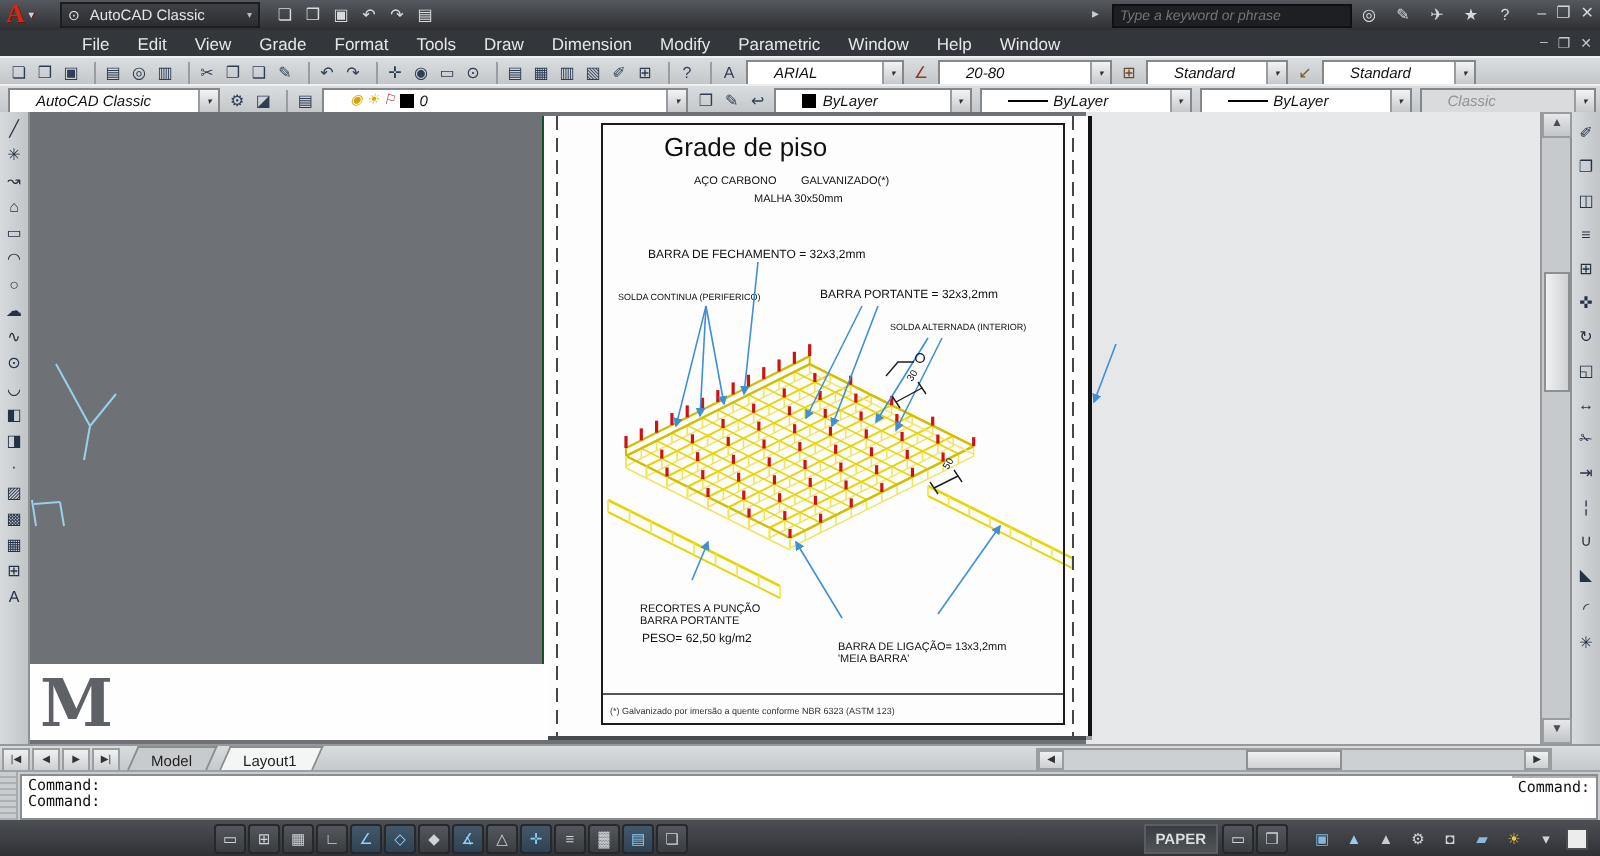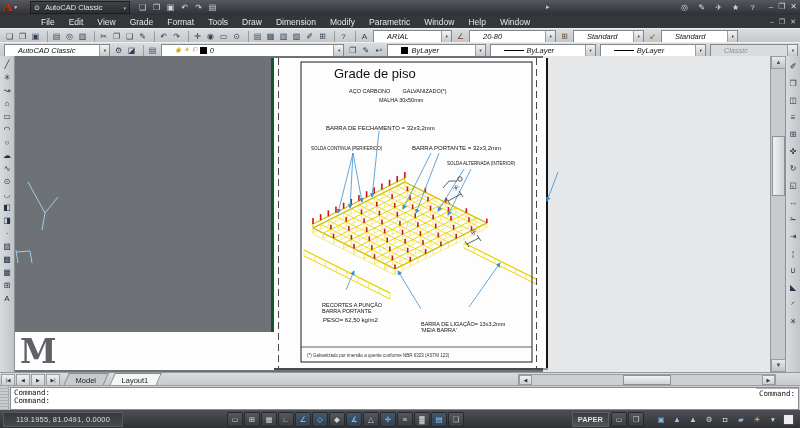--- a/index.html
+++ b/index.html
@@ -49,21 +49,21 @@
   .main{position:absolute;left:0;top:56px;right:0;height:316px;display:flex;}
   .sidetb{width:14px;background:linear-gradient(90deg,#d8dbde,#c2c5c8);display:flex;flex-direction:column;
     align-items:center;padding-top:2px;}
   .drawtb{border-right:1px solid #8e9194;}
   .modtb{border-left:1px solid #8e9194;}
   .dicon{width:13px;height:13px;font-size:8px;line-height:13px;text-align:center;color:#233247;}
   .micon{width:13px;height:17px;font-size:8px;line-height:17px;text-align:center;color:#233247;}
   .canvas{flex:1;position:relative;background:#6e7176;overflow:hidden;}
   .right-light{position:absolute;left:528px;right:0;top:0;bottom:0;background:#e5e7e9;z-index:0;}
   .paper{position:absolute;left:256px;top:2px;width:272px;height:310px;background:#fdfdfd;
-    border-left:3px solid #14532d;border-right:2px solid #141414;box-shadow:0 2px 0 rgba(0,0,0,.35);z-index:1;}
+    border-left:1px solid #14532d;border-right:2px solid #141414;box-shadow:0 2px 0 rgba(0,0,0,.35);z-index:1;}
   #ov{position:absolute;left:0;top:0;width:758px;height:316px;z-index:3;pointer-events:none;}
   .plabel{position:absolute;color:#101010;white-space:pre;line-height:1.1;}
   .p-title{left:60px;top:9px;font-size:13px;}
   .p-sub1{left:75px;top:30px;font-size:5.5px;}
   .p-sub2{left:105px;top:39px;font-size:5.5px;}
   .p-fech{left:52px;top:67px;font-size:6px;}
   .p-scont{left:37px;top:89px;font-size:4.5px;}
   .p-port{left:138px;top:87px;font-size:6px;}
   .p-salt{left:173px;top:104px;font-size:4.5px;}
   .p-rec{left:48px;top:232px;font-size:5.5px;}
@@ -145,20 +145,23 @@
     <div class="qat">
 
     <span class="qicon">❏</span>
         <span class="qicon">❒</span>
         <span class="qicon">▣</span>
         <span class="qicon">↶</span>
         <span class="qicon">↷</span>
         <span class="qicon">▤</span>
       </div>
     <span class="fly">▸</span>
+    <div class="search">
+      <input placeholder="Type a keyword or phrase" style="">
+    </div>
     <div style="position:absolute;left:678px;top:1px;display:flex;gap:4px;">
 
     <span class="qicon">◎</span>
         <span class="qicon">✎</span>
         <span class="qicon">✈</span>
         <span class="qicon">★</span>
         <span class="qicon">?</span>
       </div>
     <div class="winbtns">
       <span>–</span>
@@ -700,21 +703,20 @@
       <div class="cmd-hist">
 
       <div>Command:</div>
           <div>Command:</div>
         </div>
       <div class="cmd-in">Command:</div>
     </div>
   </div>
 
   <div class="status">
-    <div class="coords">119.1955, 81.0491, 0.0000</div>
     <div class="sgap"></div>
     <div class="stoggles">
 
     <span class="sbtn">▭</span>
         <span class="sbtn">⊞</span>
         <span class="sbtn">▦</span>
         <span class="sbtn">∟</span>
         <span class="sbtn on">∠</span>
         <span class="sbtn on">◇</span>
         <span class="sbtn">◆</span>

